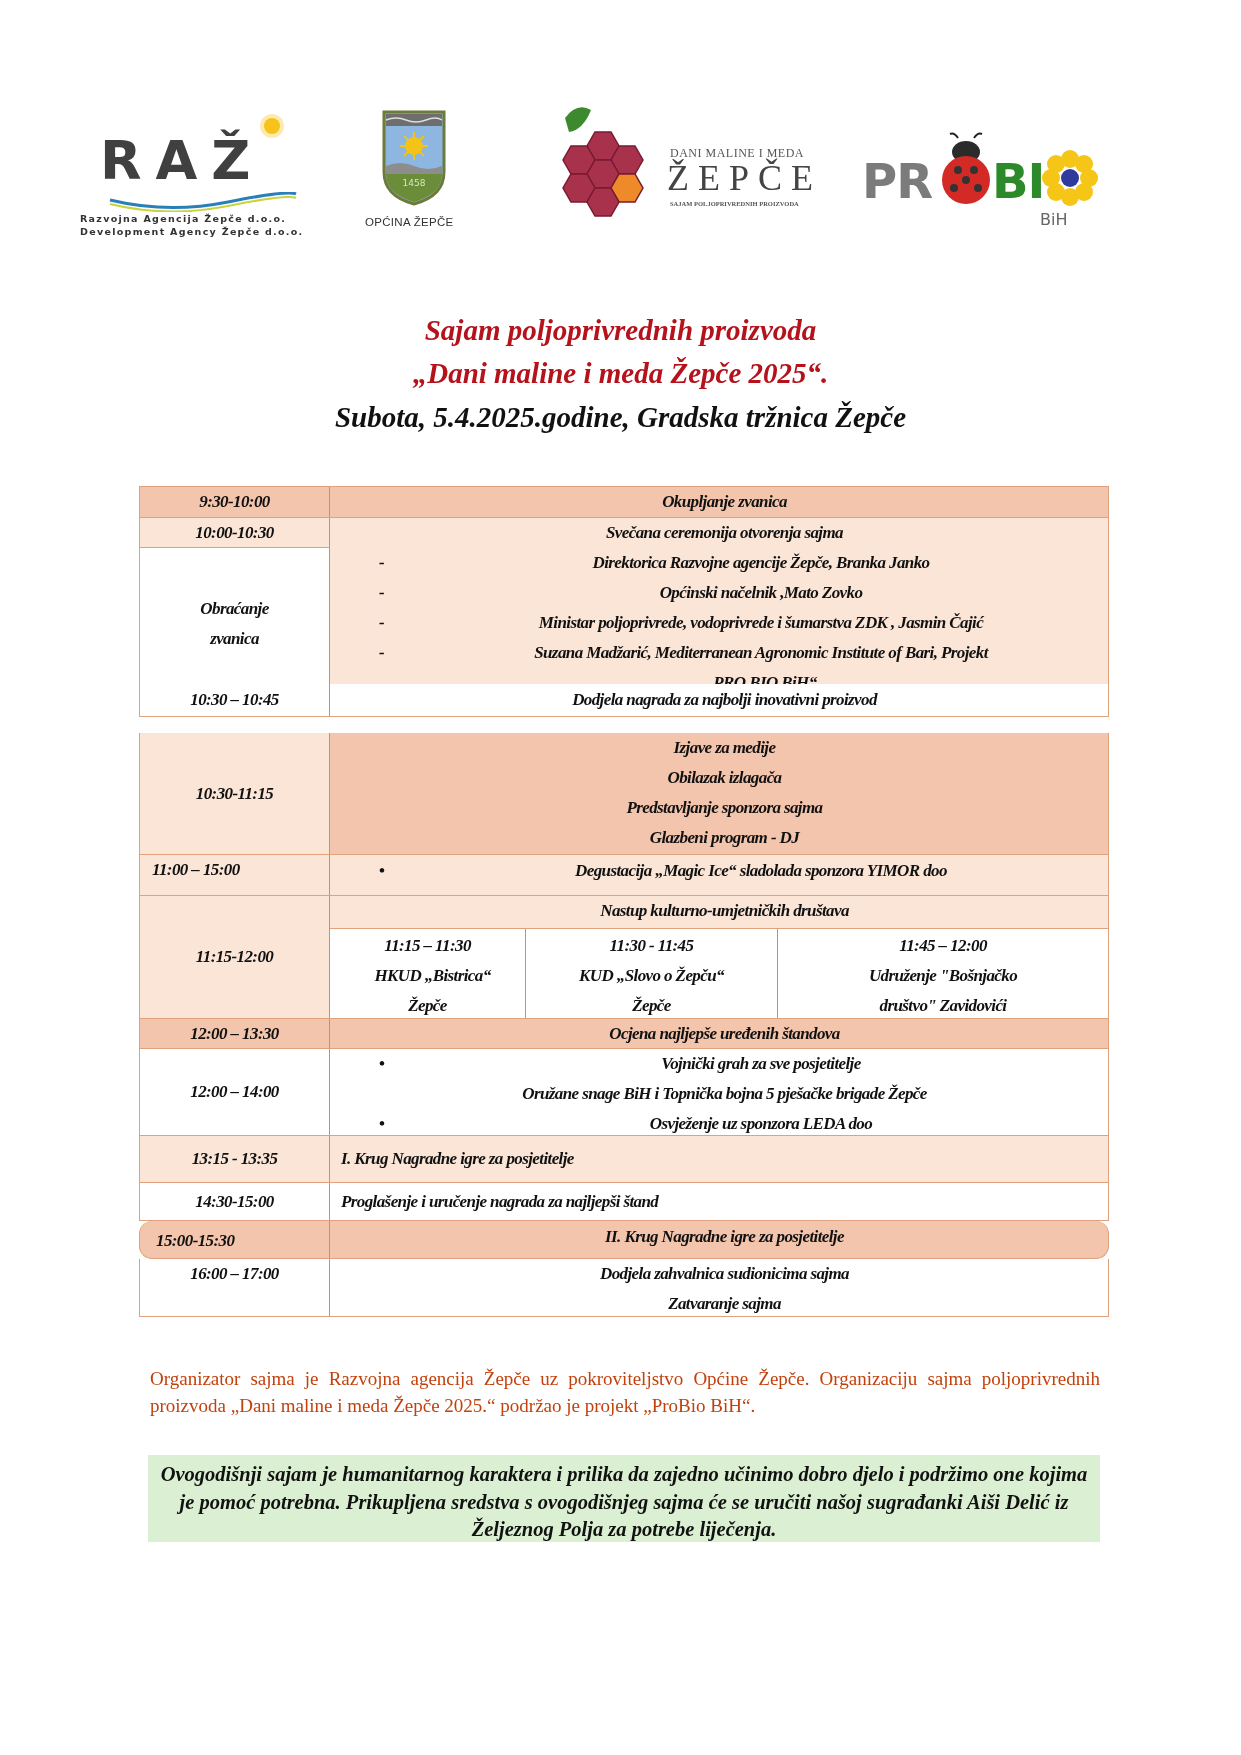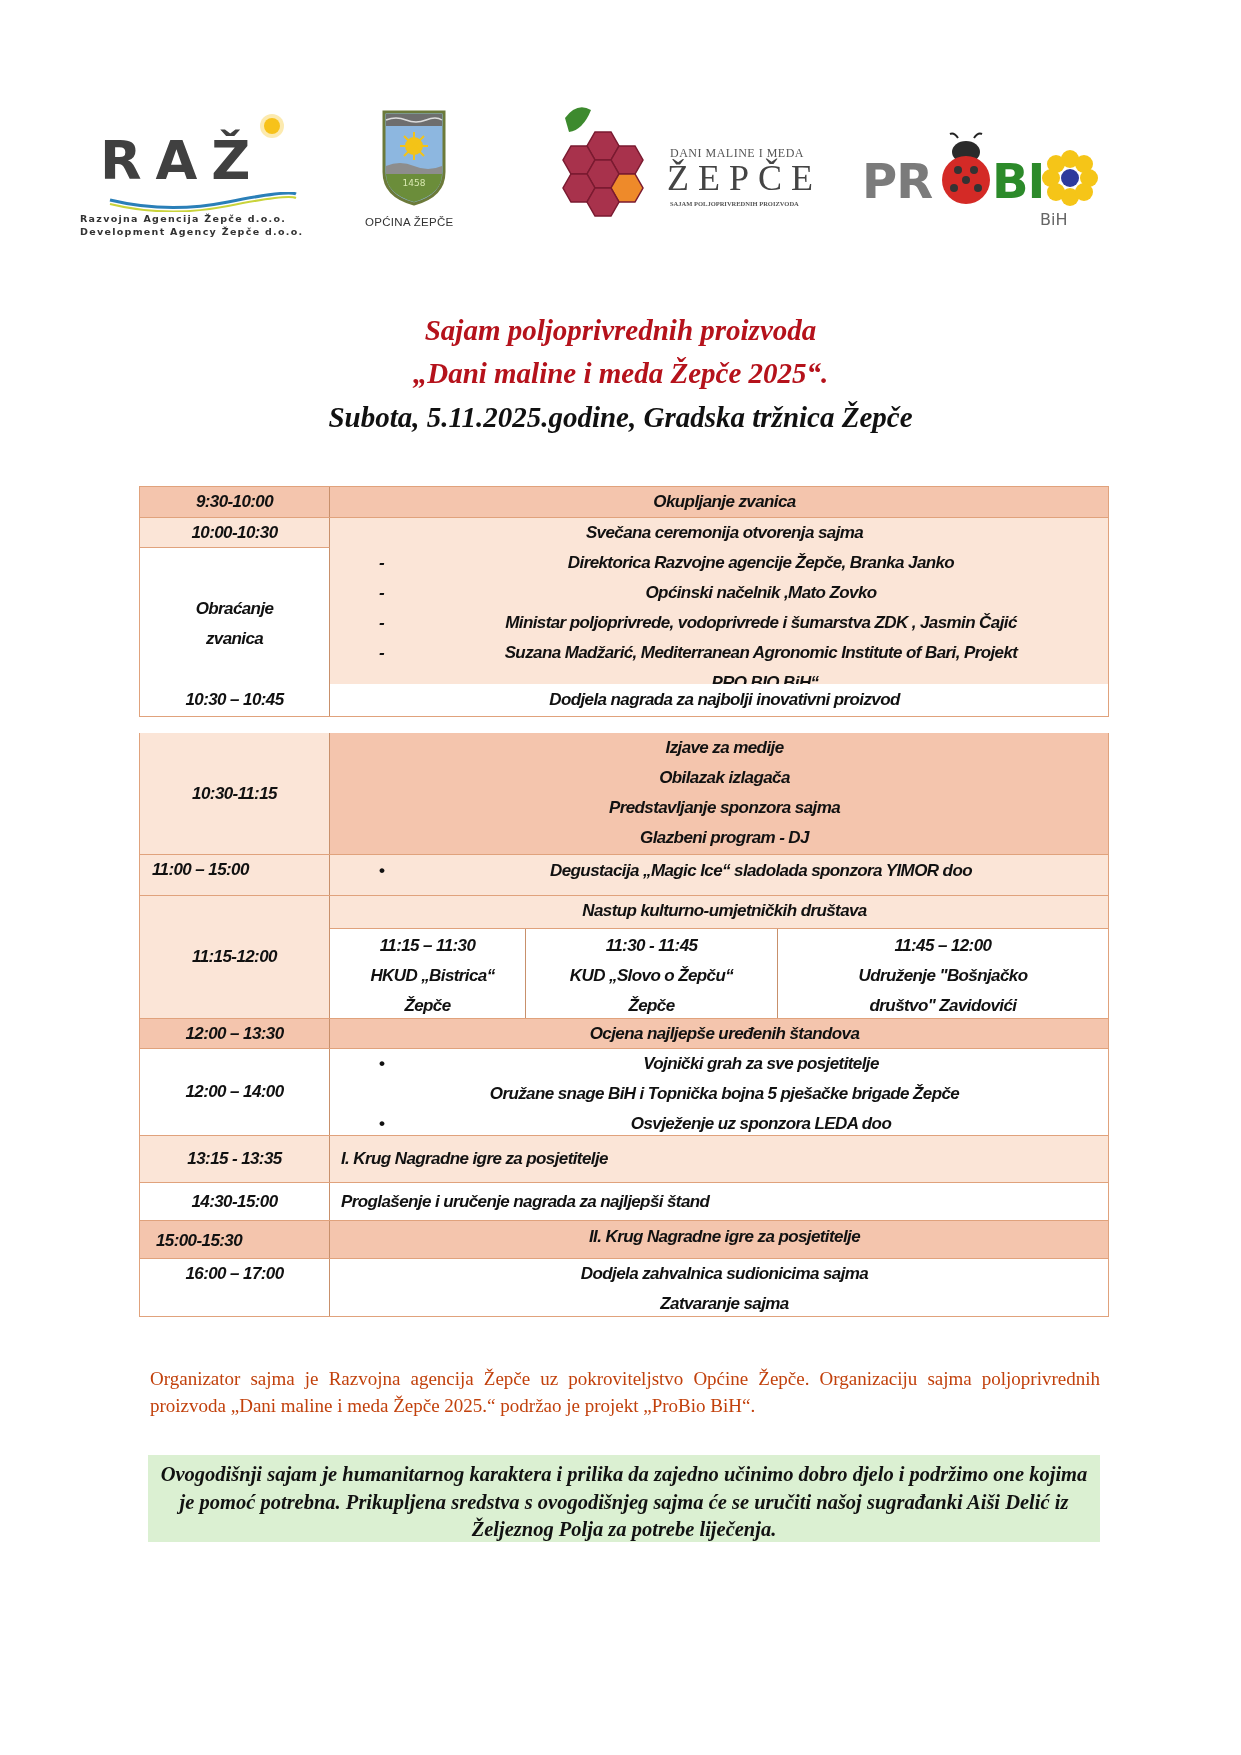--- a/index.html
+++ b/index.html
@@ -35,21 +35,21 @@
   .title-1 { top:314px; font-size:29px; color:#b5121b; }
   .title-2 { top:357px; font-size:29px; color:#b5121b; }
   .title-3 { top:401px; font-size:29px; color:#111; }
 
   
   .table { left:139px; top:486px; width:970px; }
   .row { position:absolute; left:0; width:970px; box-sizing:border-box; border-left:1.5px solid #e0a27c; border-right:1.5px solid #e0a27c; border-bottom:1.5px solid #e0a27c; }
   .row.first { border-top:1.5px solid #e0a27c; }
   .cell-time { position:absolute; left:0; top:0; bottom:0; width:190px; box-sizing:border-box; border-right:1.5px solid #c8906b; display:flex; align-items:center; justify-content:center; text-align:center; }
   .cell-act { position:absolute; left:190px; right:0; top:0; bottom:0; box-sizing:border-box; padding:0 0 0 11px; }
-  .t { font-family:Liberation Sans, sans-serif; font-style:italic; font-weight:bold; font-size:17px; line-height:30px; letter-spacing:-0.6px; color:#111;text-align:center; }
+  .t { font-family:Liberation Serif, serif; font-style:italic; font-weight:bold; font-size:17px; line-height:30px; letter-spacing:-0.6px; color:#111;text-align:center; }
   .t-line { display:block; white-space:nowrap; }
   .dash-item { display:block; white-space:nowrap; padding-left:38px; position:relative; }
   .dash-item .mk { position:absolute; left:38px; }
   .list-item { display:block; white-space:nowrap; padding-left:73px; position:relative; }
   .list-item .mk { position:absolute; left:38px; font-style:normal; }
   .cont { display:block; white-space:nowrap; padding-left:73px; }
 
   .bg-dark { background:#f4c5ad; }
   .bg-light { background:#fbe5d7; }
   .bg-white { background:#ffffff; }
@@ -140,21 +140,21 @@
       <circle cx="14" cy="42" r="9"></circle>
         <circle cx="42" cy="42" r="9"></circle>
     </g>
     <circle cx="28" cy="28" r="9" fill="#2e3a9c"></circle>
   </svg>
   <div class="probio-bih">BiH</div>
 </div>
 
 <div class="abs title title-1">Sajam poljoprivrednih proizvoda</div>
 <div class="abs title title-2">„Dani maline i meda Žepče 2025“.</div>
-<div class="abs title title-3">Subota, 5.11.2025.godine,  Gradska tržnica Žepče</div>
+<div class="abs title title-3">Subota, 5.4.2025.godine,  Gradska tržnica Žepče</div>
 
 <div class="abs table">
 
   <div class="row first bg-dark" style="top:0;height:32px;">
     <div class="cell-time">
         <span class="t">9:30-10:00</span>
       </div>
     <div class="cell-act">
         <span class="t t-line">Okupljanje zvanica</span>
       </div>
@@ -270,21 +270,21 @@
 
   <div class="row bg-white" style="top:697px;height:38px;">
     <div class="cell-time">
         <span class="t">14:30-15:00</span>
       </div>
     <div class="cell-act" style="display:flex;align-items:center;">
         <span class="t t-line">Proglašenje i uručenje nagrada za najljepši štand</span>
       </div>
   </div>
 
-  <div class="row bg-dark" style="top:735px;height:38px;">
+  <div class="row bg-dark" style="top:735px;height:38px;border-radius:13px;">
     <div class="cell-time" style="align-items:flex-end;justify-content:flex-start;padding-left:16px;padding-bottom:2px;">
         <span class="t">15:00-15:30</span>
       </div>
     <div class="cell-act" style="padding-top:1px;">
         <span class="t t-line">II. Krug Nagradne igre za posjetitelje</span>
       </div>
   </div>
 
   <div class="row bg-white" style="top:773px;height:58px;">
     <div class="cell-time" style="align-items:flex-start;">

